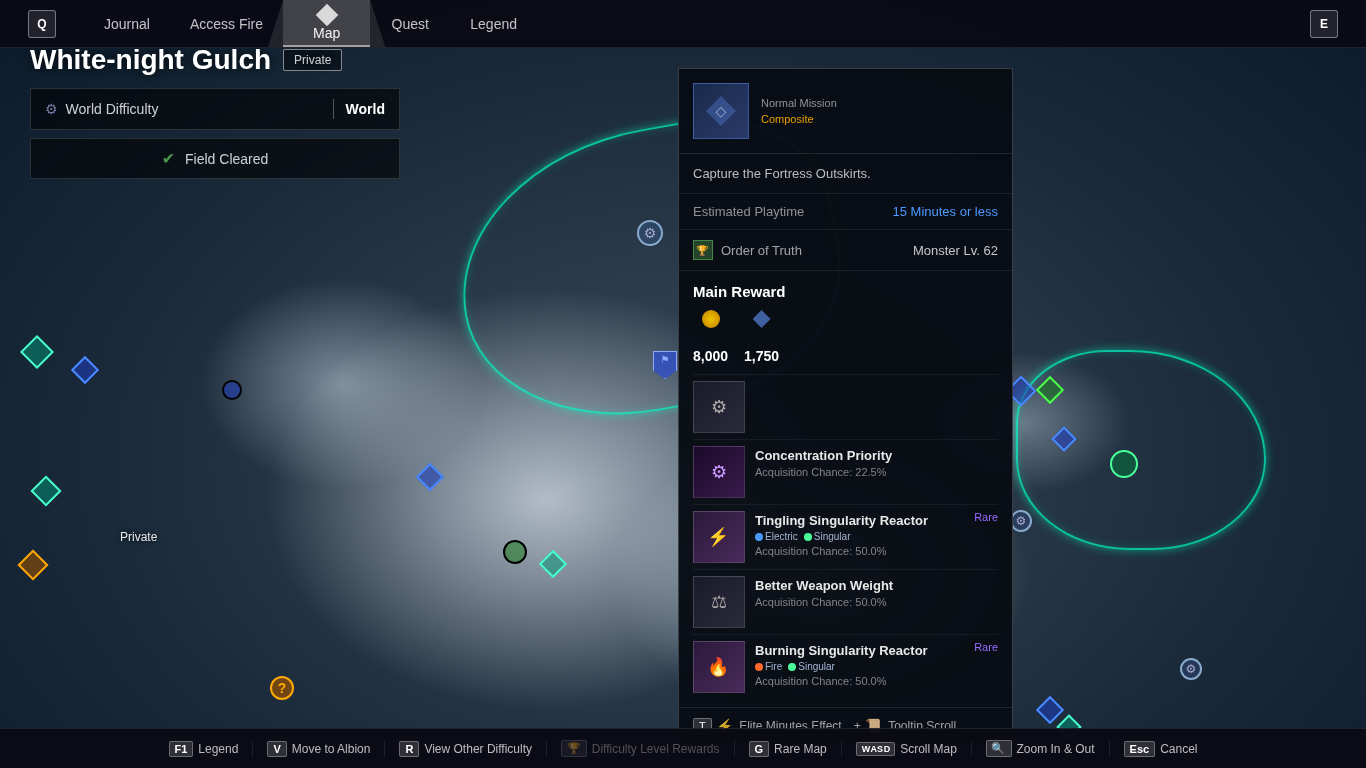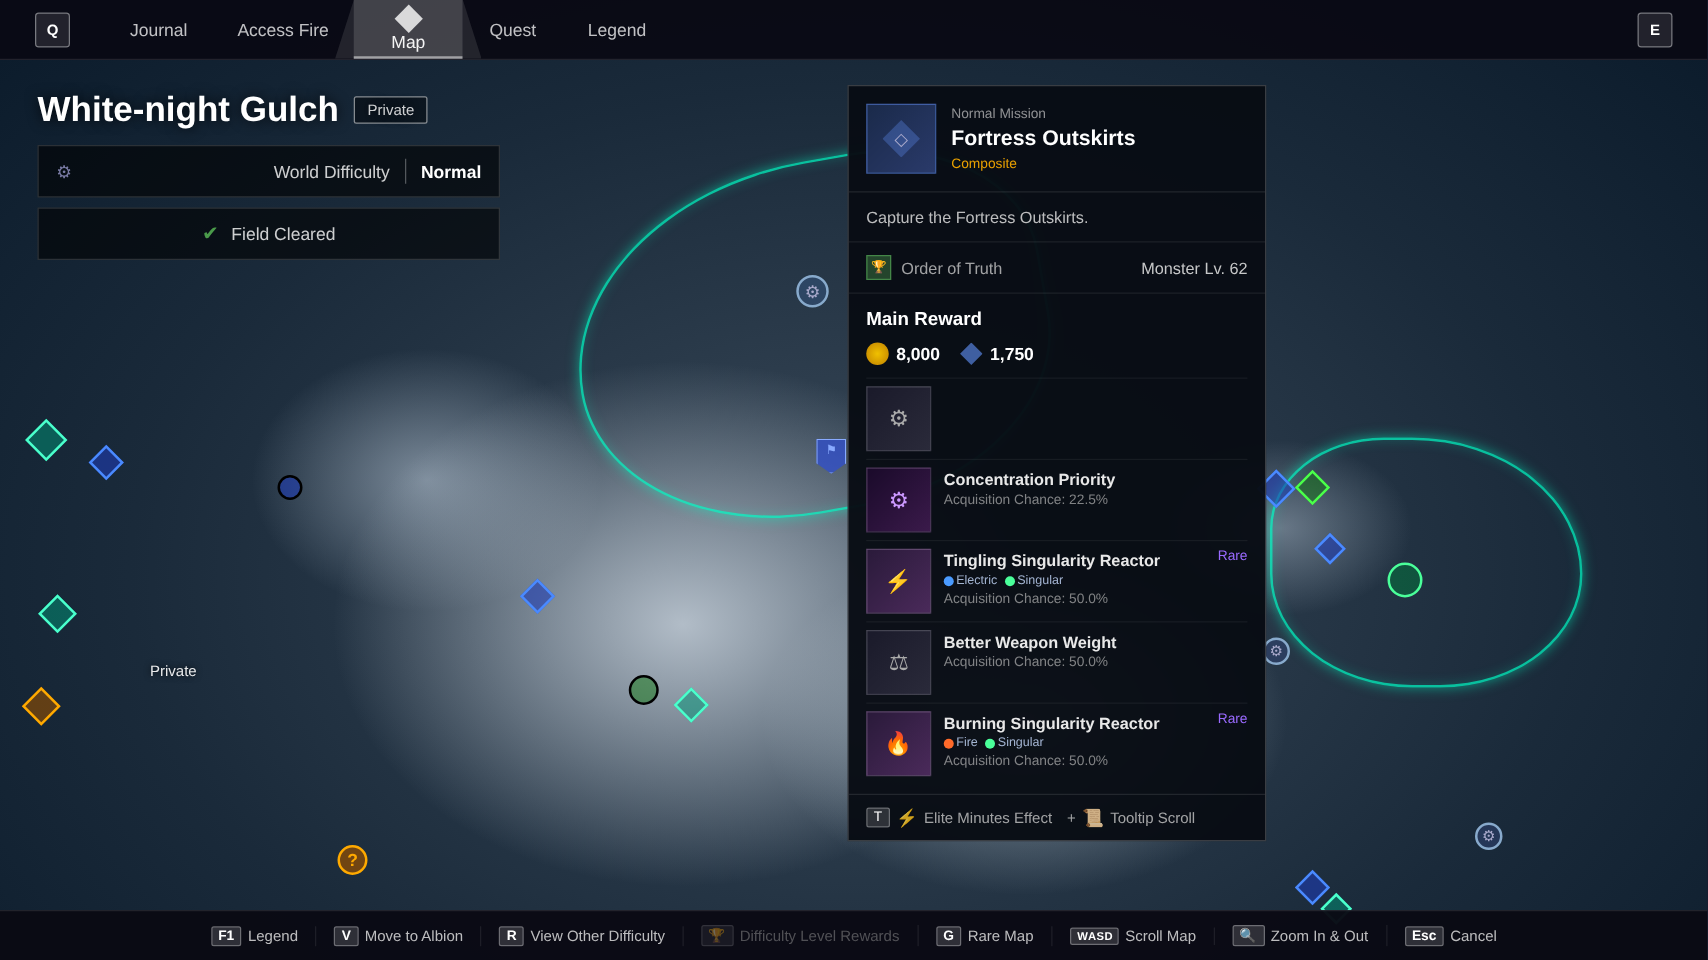--- a/index.html
+++ b/index.html
@@ -126,25 +126,24 @@
     .map-diamond {
       width: 16px; height: 16px;
       background: rgba(255,255,255,0.8);
       transform: rotate(45deg);
       margin-bottom: 2px;
     }
 
     
     .left-panel {
       position: absolute;
-      top: 72px;
+      top: 44px;
       left: 30px;
       width: 370px;
       z-index: 50;
-      text-align: right;
     }
 
     .location-title {
       color: #fff;
       font-size: 28px;
       font-weight: bold;
       margin-bottom: 12px;
       text-shadow: 0 0 10px rgba(0,0,0,0.8);
       display: flex;
       align-items: center;
@@ -348,21 +347,22 @@
     .currency-row {
       display: flex;
       align-items: center;
       gap: 16px;
       margin-bottom: 10px;
     }
 
     .currency-item {
       display: flex;
       align-items: center;
-      gap: 6px;
+      gap: 20px;
+      flex-direction: column;
     }
 
     .coin-icon {
       width: 18px; height: 18px;
       border-radius: 50%;
       display: flex;
       align-items: center;
       justify-content: center;
       font-size: 10px;
       font-weight: bold;
@@ -673,44 +673,47 @@
 
 <div class="left-panel">
   <div class="location-title">
     <span>White-night Gulch</span>
     <span class="private-badge">Private</span>
   </div>
   <div class="difficulty-row">
     <span class="diff-icon">⚙</span>
     <span class="diff-label">World Difficulty</span>
     <div class="diff-divider"></div>
-    <span class="diff-value">Normal</span>
+    <span class="diff-value">World</span>
   </div>
   <div class="field-cleared-row">
     <span class="check-icon">✔</span>
     <span class="cleared-label">Field Cleared</span>
   </div>
 </div>
 
 <div class="mission-panel">
   <div class="mission-header">
     <div class="mission-icon-box">
       <div class="mission-icon-inner">
         <span style="color:#aacf;font-size:14px;">◇</span>
       </div>
     </div>
     <div class="mission-info">
       <div class="mission-type">Normal Mission</div>
-      <div class="mission-name">Fortress Outskirts</div>
       <div class="composite-tag">Composite</div>
     </div>
   </div>
 
   <div class="mission-desc">Capture the Fortress Outskirts.</div>
 
+  <div class="playtime-row">
+    <span class="playtime-label">Estimated Playtime</span>
+    <span class="playtime-value">15 Minutes or less</span>
+  </div>
 
   <div class="faction-row">
     <div class="faction-left">
       <div class="faction-icon">🏆</div>
       <span>Order of Truth</span>
     </div>
     <span class="monster-level">Monster Lv. 62</span>
   </div>
 
   <div class="main-reward-section">

